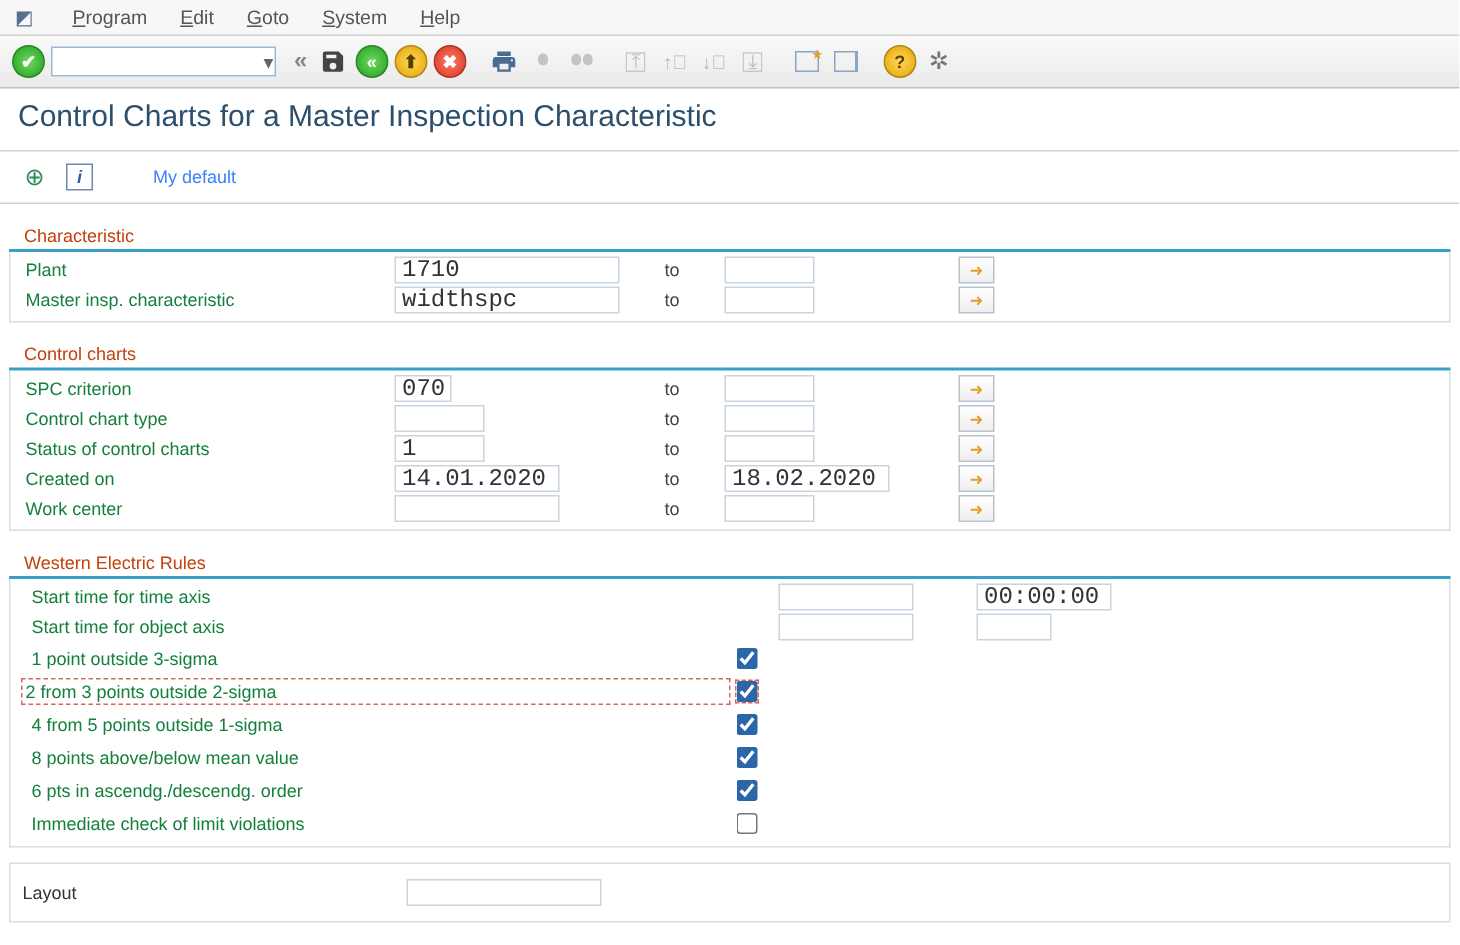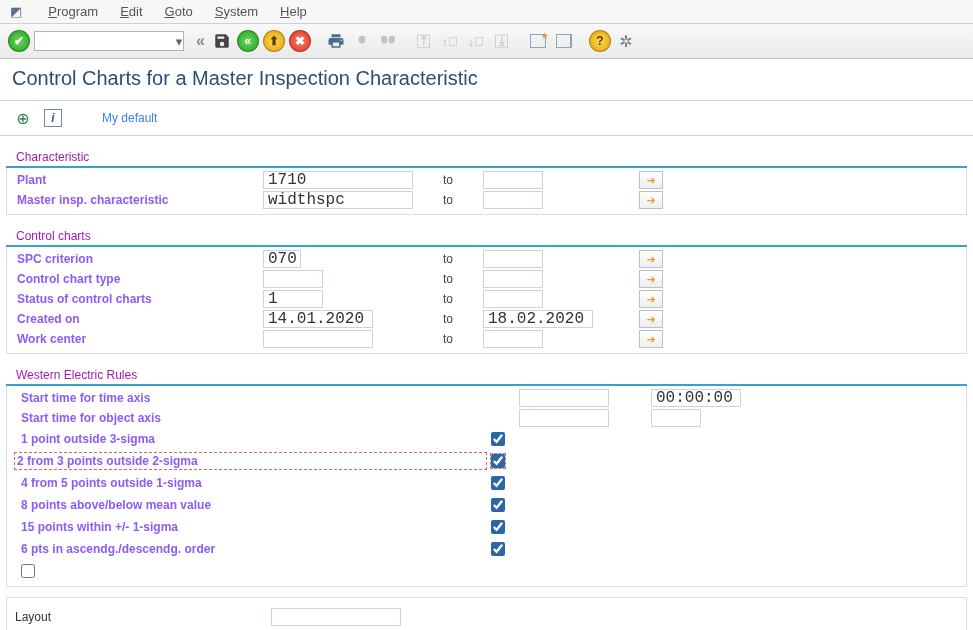--- a/index.html
+++ b/index.html
@@ -82,40 +82,40 @@
   }
   .sub-toolbar .info-box {
     width: 18px; height: 18px;
     border: 1px solid #6d8caa;
     display: inline-flex; align-items: center; justify-content: center;
     color: #2c5faa; font-style: italic; font-weight: bold;
     cursor: pointer;
   }
   .section-head {
     font-size: 12px;
-    color: #a21caf;
+    color: #c2410c;
     padding: 6px 10px 2px;
     border-bottom: 2px solid #3aa0c8;
     margin: 8px 6px 0;
   }
   .form-body {
     border: 1px solid #d6dee6;
     border-top: none;
     margin: 0 6px;
     padding: 2px 0 4px;
   }
   .row {
     display: grid;
     grid-template-columns: 250px 150px 70px 150px 40px;
     align-items: center;
     gap: 0;
     padding: 1px 6px;
     min-height: 20px;
   }
-  .row-label { padding-left: 4px; color: #8b5cf6; font-weight: bold; }
+  .row-label { padding-left: 4px; color: #15803d; }
   .inp {
     height: 18px;
     border: 1px solid #c9d4df;
     background: #fff;
     font-family: "Courier New", monospace;
     font-size: 16px;
     padding: 0 4px;
     color: #333;
   }
   .inp:read-only { background: #fdfdfd; }
@@ -320,28 +320,25 @@
   </div>
   <div class="check-row">
     <span class="row-label">4 from 5 points outside 1-sigma</span>
     <input type="checkbox" checked="" style="">
   </div>
   <div class="check-row">
     <span class="row-label">8 points above/below mean value</span>
     <input type="checkbox" checked="" style="">
   </div>
   <div class="check-row">
-    <span class="row-label">15 points within +/- 1-sigma</span>
-    <input type="checkbox" checked="" style="">
-  </div>
-  <div class="check-row">
     <span class="row-label">6 pts in ascendg./descendg. order</span>
     <input type="checkbox" checked="" style="">
   </div>
   <div class="check-row">
+    <span class="row-label">Immediate check of limit violations</span>
     <input type="checkbox" style="">
   </div>
 </div>
 
 <div class="layout-row">
   <span>Layout</span>
   <input class="inp" style="width: 130px;" value="">
 </div>
 
 <div class="watermark"></div>

